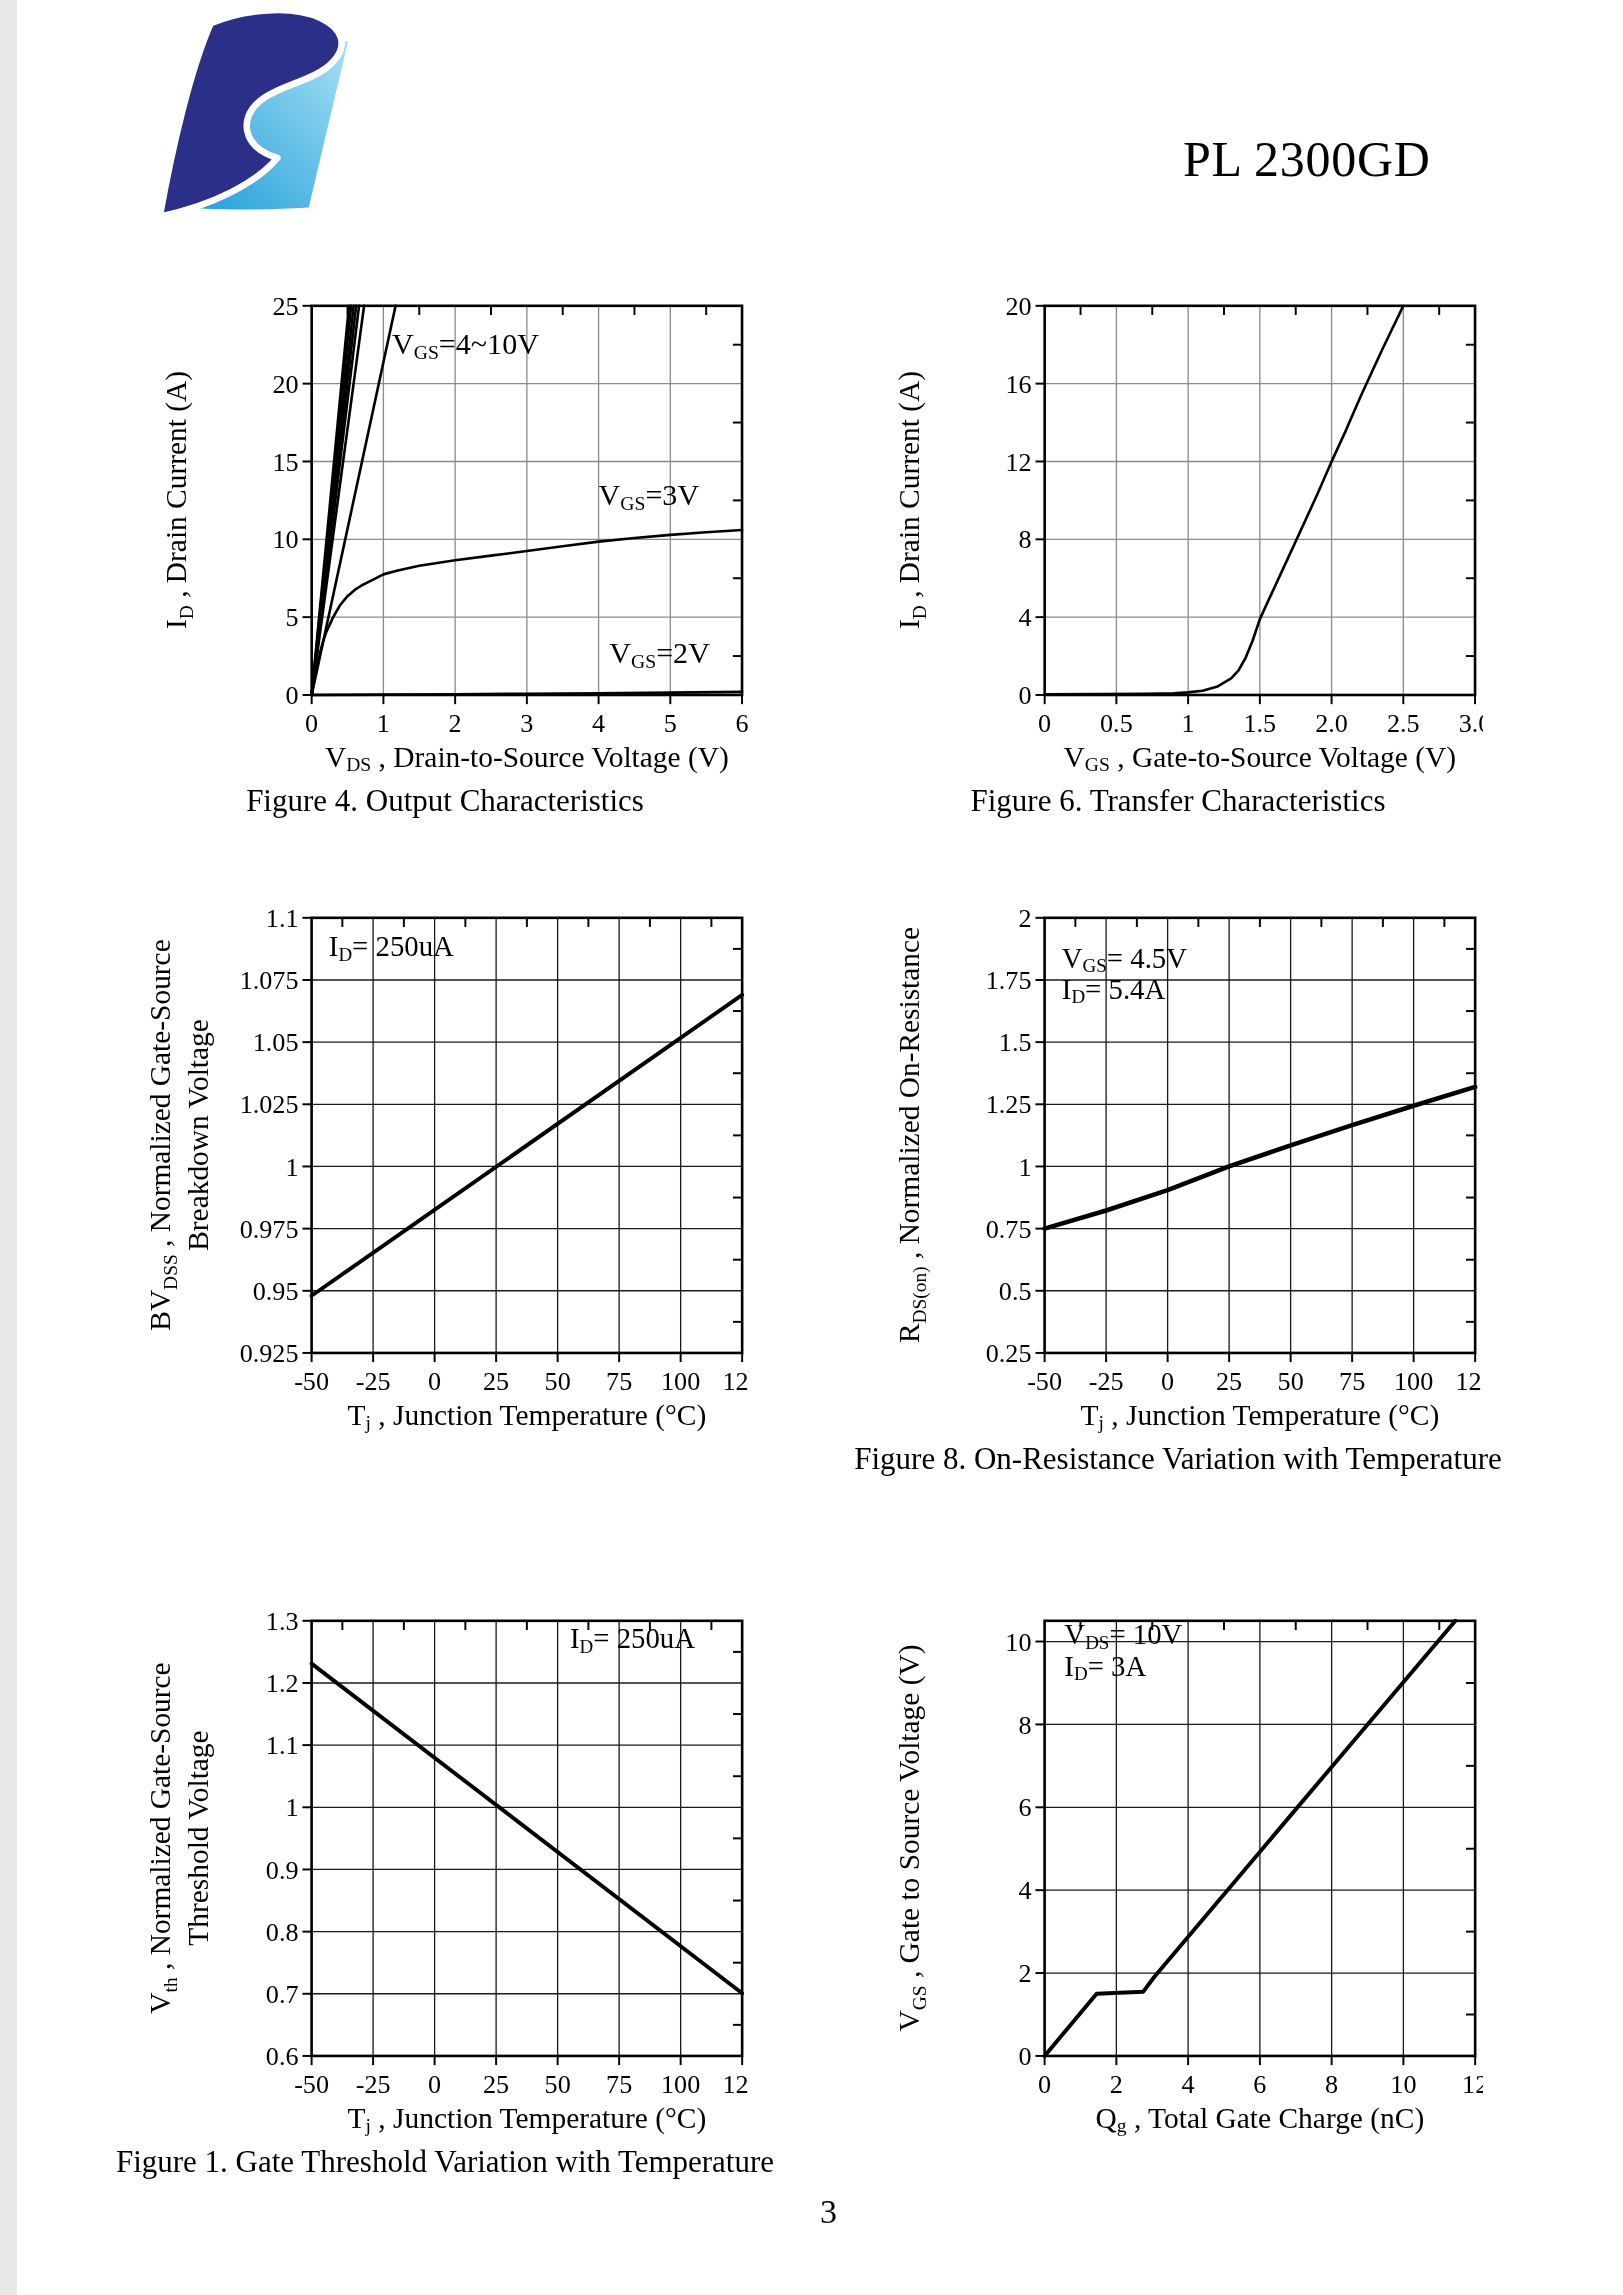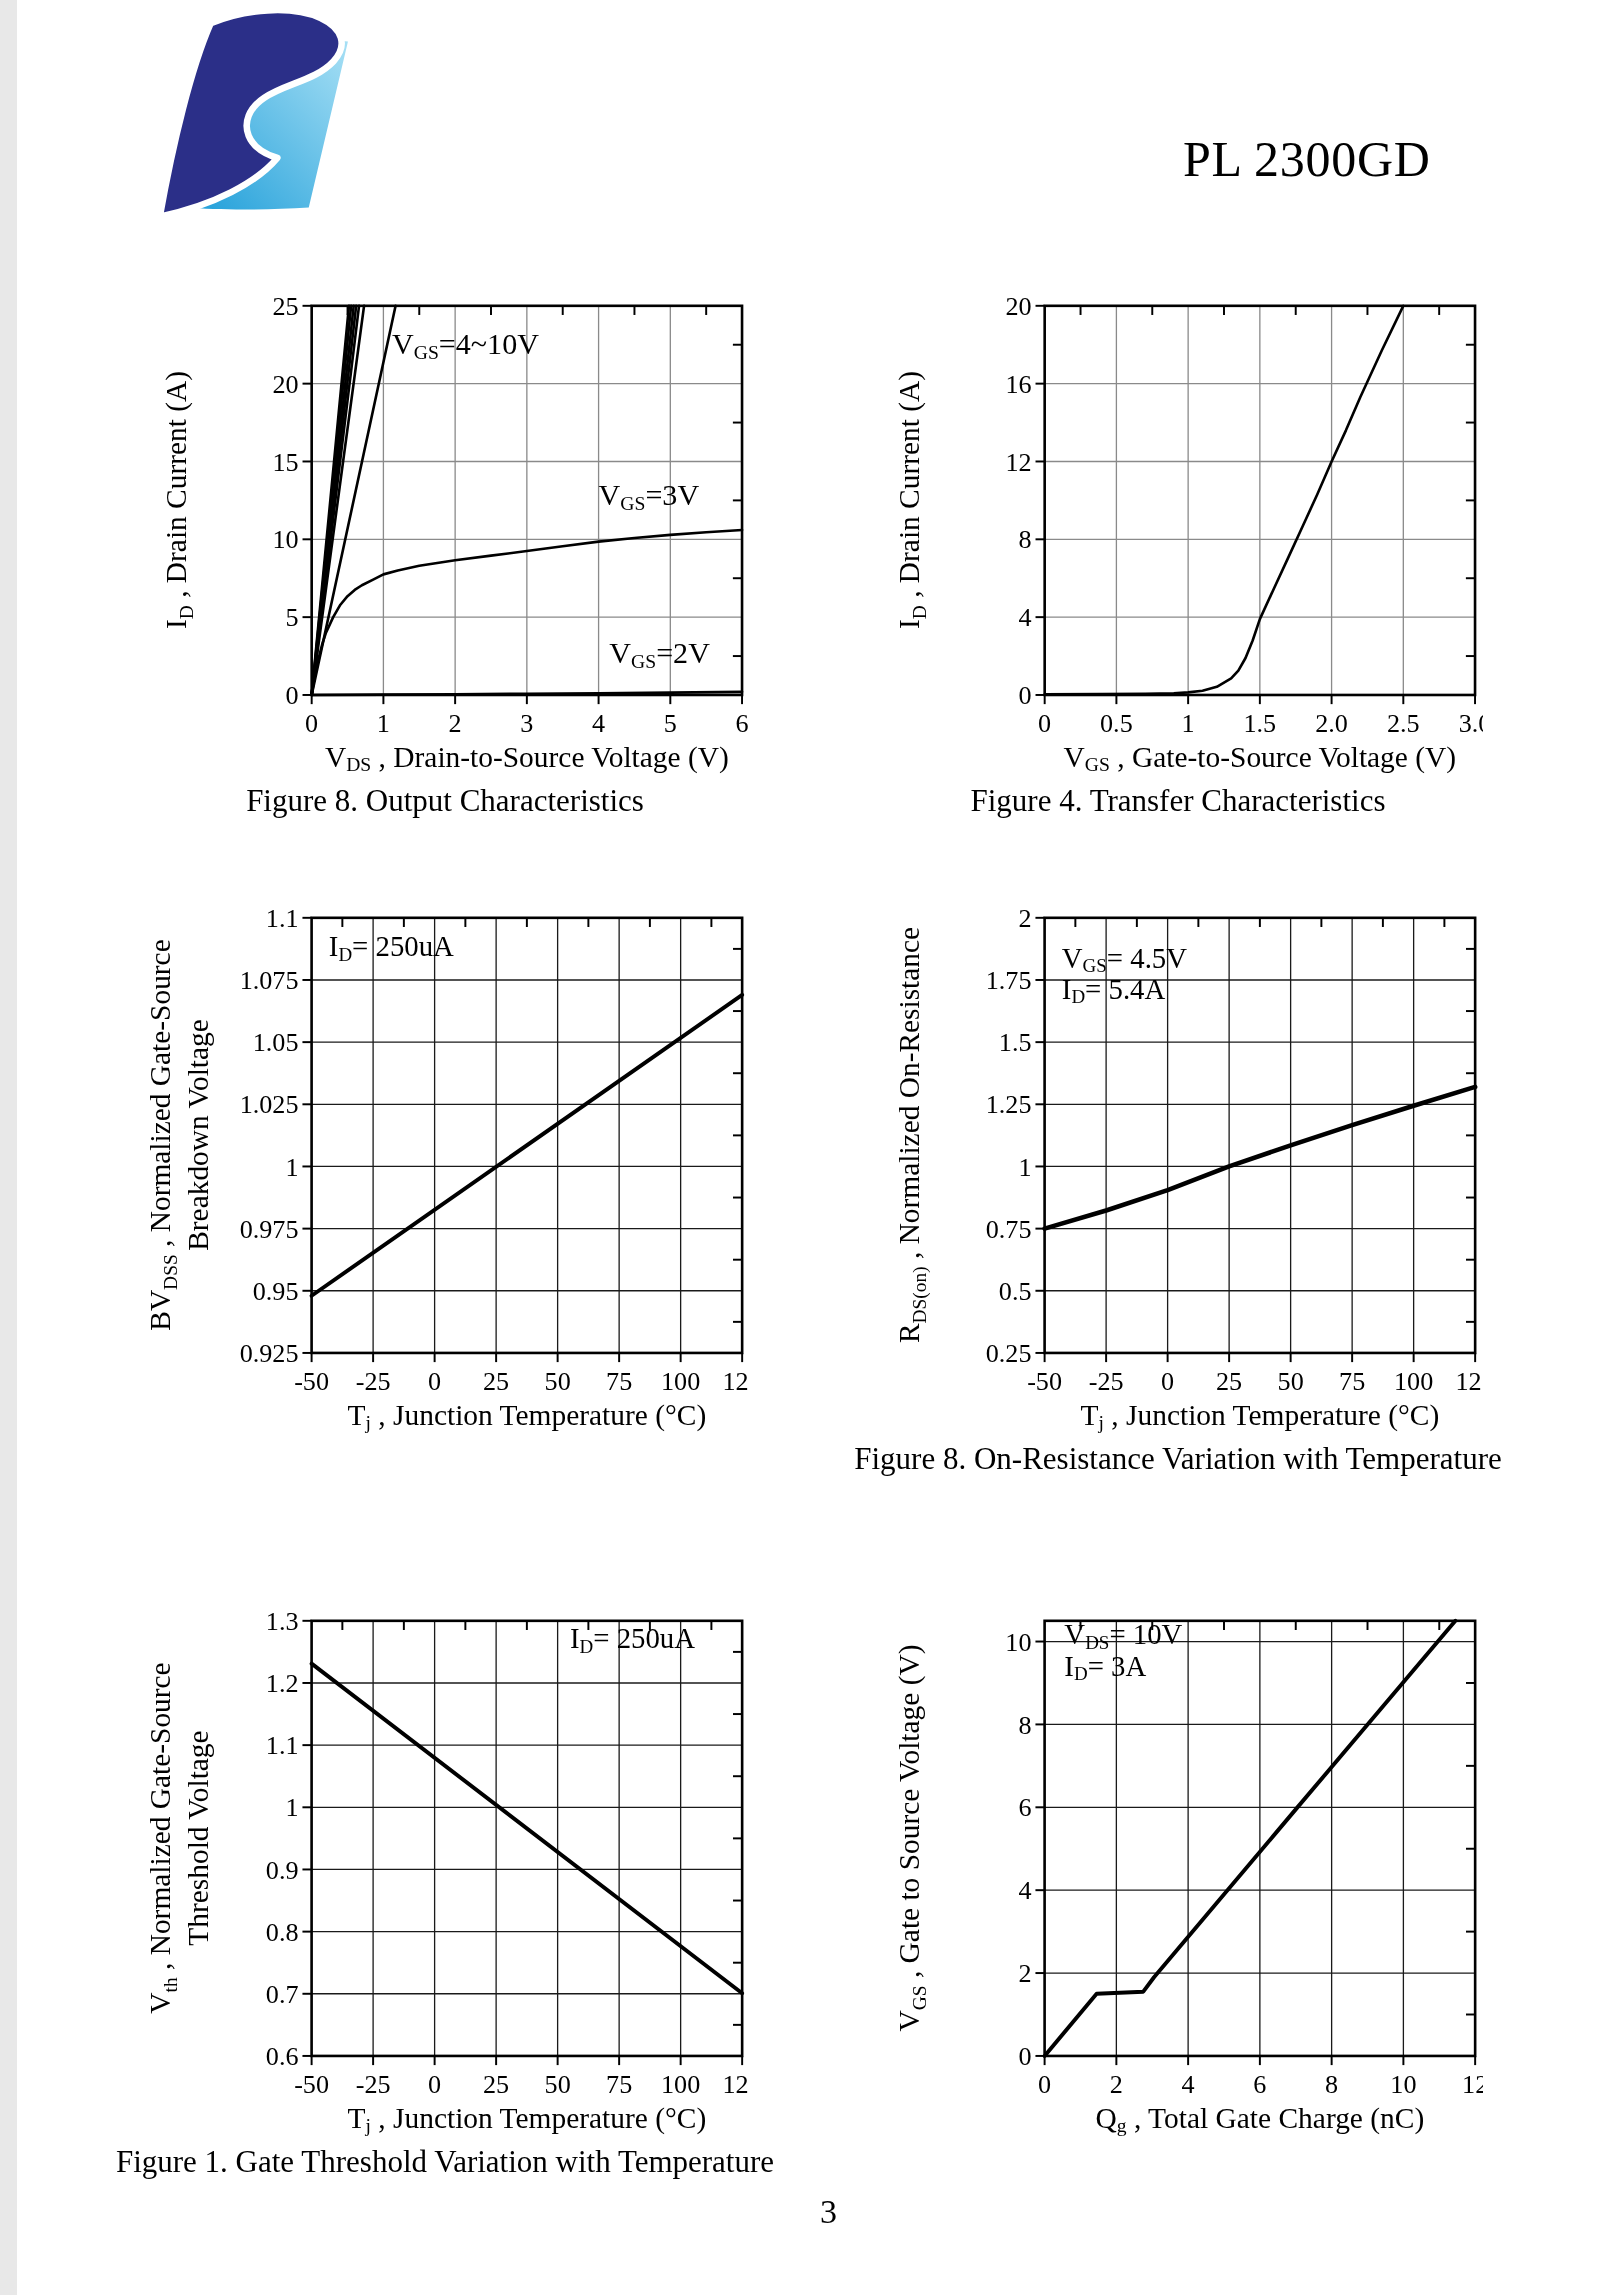--- a/index.html
+++ b/index.html
@@ -99,21 +99,21 @@
           <polyline points="140.0,610.0 220.1,15.0" fill="none" stroke="#000" stroke-width="4" stroke-linejoin="round" stroke-linecap="round"></polyline>
           <polyline points="140.0,610.0 268.3,15.0" fill="none" stroke="#000" stroke-width="4" stroke-linejoin="round" stroke-linecap="round"></polyline>
           <polyline points="140.0,610.0 145.5,576.7 151.0,552.9 156.4,531.5 161.9,514.8 172.9,491.0 183.9,472.0 194.8,458.9 205.8,449.4 216.8,442.2 233.2,433.9 249.7,425.6 271.6,419.6 304.5,412.5 359.3,404.1 414.2,397.0 469.0,389.9 523.8,382.7 578.7,375.6 633.5,370.1 688.3,365.3 743.2,361.3 798.0,357.7" fill="none" stroke="#000" stroke-width="4" stroke-linejoin="round" stroke-linecap="round"></polyline>
           <polyline points="140.0,610.0 249.7,609.5 359.3,608.8 469.0,608.1 578.7,607.4 688.3,606.4 798.0,605.2" fill="none" stroke="#000" stroke-width="4" stroke-linejoin="round" stroke-linecap="round"></polyline>
           <text x="469" y="720" text-anchor="middle" font-size="45"><tspan>V</tspan><tspan dy="7" font-size="30">DS</tspan><tspan dy="-7"> , Drain-to-Source Voltage (V)</tspan></text>
           <text x="262.82666666666665" y="88.78000000000009" font-size="46"><tspan>V</tspan><tspan dy="7" font-size="30">GS</tspan><tspan dy="-7">=4~10V</tspan></text>
           <text x="578.6666666666666" y="319.64" font-size="46"><tspan>V</tspan><tspan dy="7" font-size="30">GS</tspan><tspan dy="-7">=3V</tspan></text>
           <text x="595.1166666666668" y="561.21" font-size="46"><tspan>V</tspan><tspan dy="7" font-size="30">GS</tspan><tspan dy="-7">=2V</tspan></text>
         </svg>
     </div>
-    <div class="cap">Figure 8. Output Characteristics</div>
+    <div class="cap">Figure 4. Output Characteristics</div>
   </div>
 
   <div class="fig h740" style="left:857px;top:296px">
     <div class="row">
       <div class="ylab">
         <div class="ylab-in">I<sub>D</sub> , Drain Current (A)</div>
       </div>
       <svg width="530" height="484" viewBox="0 0 810 740">
           <line x1="249.66666666666666" y1="15" x2="249.66666666666666" y2="610" stroke="#8a8a8a" stroke-width="2"></line>
           <line x1="359.3333333333333" y1="15" x2="359.3333333333333" y2="610" stroke="#8a8a8a" stroke-width="2"></line>
@@ -159,21 +159,21 @@
           <text x="120" y="267" text-anchor="end" font-size="40">12</text>
           <line x1="126" y1="134" x2="140" y2="134" stroke="#000" stroke-width="3"></line>
           <text x="120" y="148" text-anchor="end" font-size="40">16</text>
           <line x1="126" y1="15" x2="140" y2="15" stroke="#000" stroke-width="3"></line>
           <text x="120" y="29" text-anchor="end" font-size="40">20</text>
           <rect x="140" y="15" width="658" height="595" fill="none" stroke="#000" stroke-width="4"></rect>
           <polyline points="140.0,608.8 227.7,608.5 293.5,608.2 337.4,607.3 359.3,606.1 381.3,603.5 403.2,597.5 425.1,584.7 436.1,572.8 447.1,553.5 458.0,526.7 469.0,494.0 490.9,446.4 512.9,398.8 534.8,351.2 556.7,303.6 578.7,253.0 600.6,205.4 622.5,154.8 655.4,83.4 688.3,15.0" fill="none" stroke="#000" stroke-width="4" stroke-linejoin="round" stroke-linecap="round"></polyline>
           <text x="469" y="720" text-anchor="middle" font-size="45"><tspan>V</tspan><tspan dy="7" font-size="30">GS</tspan><tspan dy="-7"> , Gate-to-Source Voltage (V)</tspan></text>
         </svg>
     </div>
-    <div class="cap">Figure 4. Transfer Characteristics</div>
+    <div class="cap">Figure 6. Transfer Characteristics</div>
   </div>
 
   <div class="fig h810" style="left:124px;top:908px">
     <div class="row">
       <div class="ylab">
         <div class="ylab-in">BV<sub>DSS</sub> , Normalized Gate-Source<br>Breakdown Voltage</div>
       </div>
       <svg width="530" height="530" viewBox="0 0 810 810">
           <line x1="234" y1="15" x2="234" y2="680" stroke="#1a1a1a" stroke-width="2"></line>
           <line x1="328" y1="15" x2="328" y2="680" stroke="#1a1a1a" stroke-width="2"></line>

